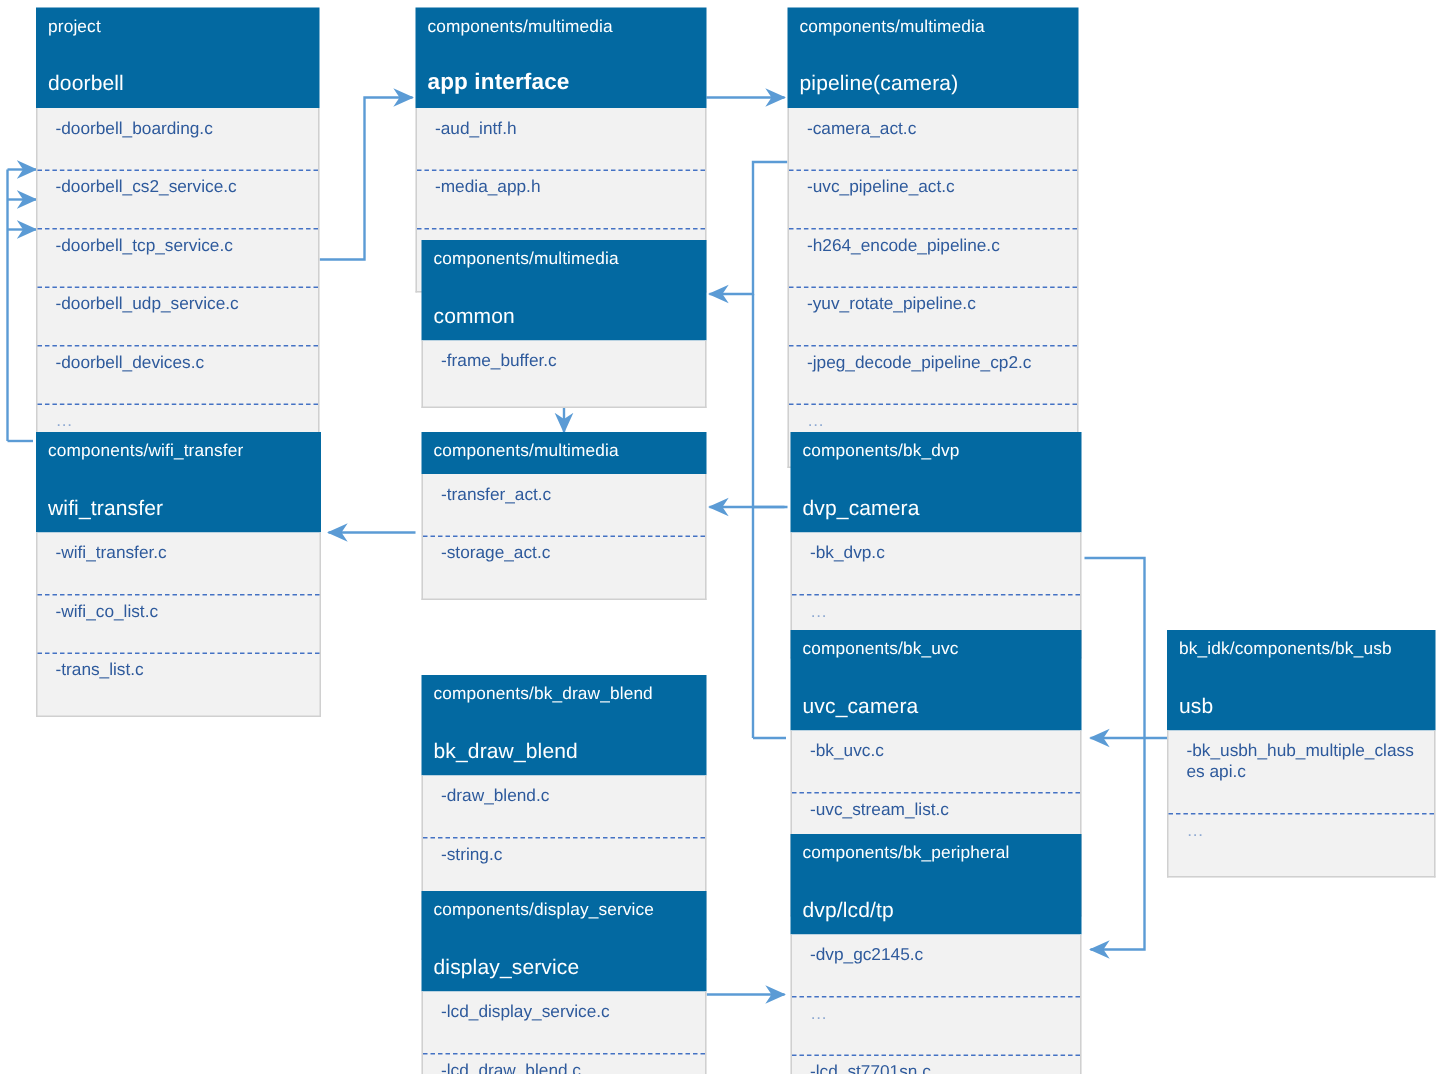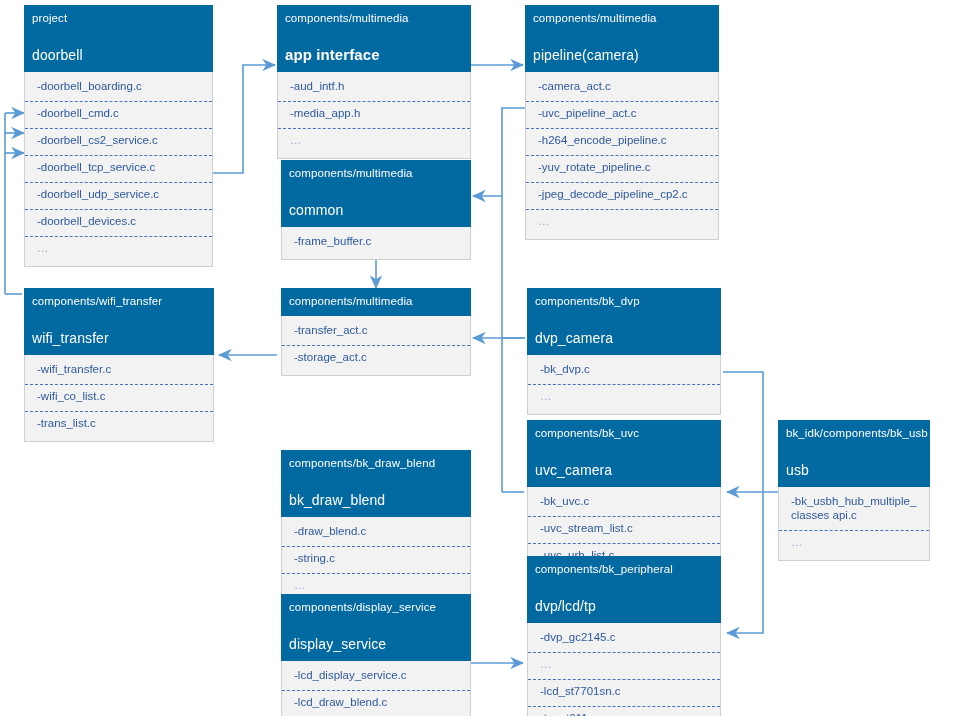--- a/index.html
+++ b/index.html
@@ -27,21 +27,21 @@
     background:#F2F2F2;
     border:1px solid #D0D0D0;
     border-top:none;
     box-sizing:border-box;
     padding:3px 0 3px 0;
   }
   .node .item{
     color:#2E5A9C;
     font-size:11.5px;
     line-height:14px;
-    padding:4px 8px 8px 12px;
+    padding:4px 8px 20px 12px;
     border-bottom:1px dashed #4472C4;
     box-sizing:border-box;
     word-break:break-all;
   }
   .node .item.nodash{border-bottom:none;}
   .node .item.ell{color:#8EA9D2;letter-spacing:1px;}
 </style>
 </head>
 <body>
 
@@ -88,21 +88,20 @@
     </g>
   </svg>
 
   <div class="node" style="left:24px;top:5px;width:189px;">
     <div class="header">
       <div class="path">project</div>
       <div class="title">doorbell</div>
     </div>
     <div class="body">
       <div class="item">-doorbell_boarding.c</div>
-      <div class="item">-doorbell_cmd.c</div>
       <div class="item">-doorbell_cs2_service.c</div>
       <div class="item">-doorbell_tcp_service.c</div>
       <div class="item">-doorbell_udp_service.c</div>
       <div class="item">-doorbell_devices.c</div>
       <div class="item ell nodash">…</div>
     </div>
   </div>
 
   <div class="node" style="left:277px;top:5px;width:194px;">
     <div class="header">
@@ -179,21 +178,21 @@
       <div class="path">components/bk_uvc</div>
       <div class="title">uvc_camera</div>
     </div>
     <div class="body">
       <div class="item">-bk_uvc.c</div>
       <div class="item">-uvc_stream_list.c</div>
       <div class="item">-uvc_urb_list.c</div>
     </div>
   </div>
 
-  <div class="node" style="left:778px;top:420px;width:152px;">
+  <div class="node" style="left:778px;top:420px;width:179px;">
     <div class="header">
       <div class="path">bk_idk/components/bk_usb</div>
       <div class="title">usb</div>
     </div>
     <div class="body">
       <div class="item">-bk_usbh_hub_multiple_classes api.c</div>
       <div class="item ell nodash">…</div>
     </div>
   </div>
 

